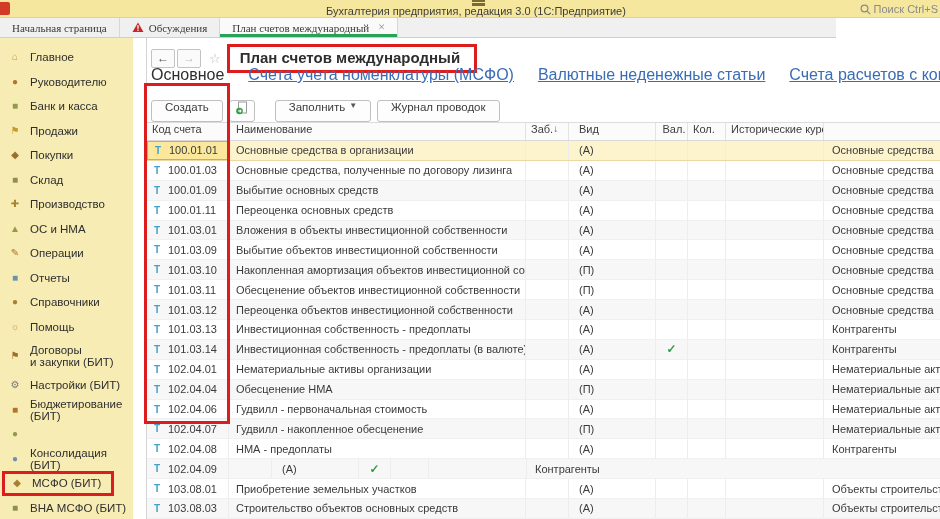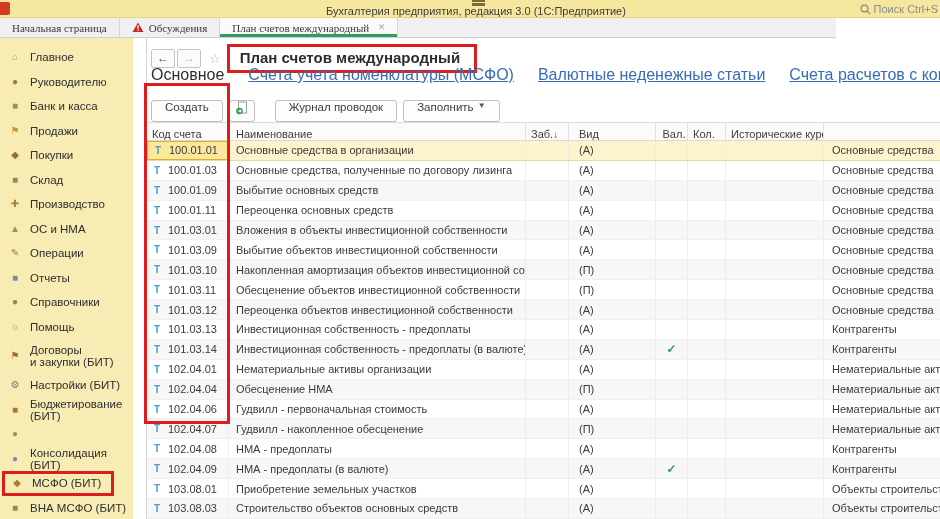--- a/index.html
+++ b/index.html
@@ -57,21 +57,21 @@
   .toolbar { position:absolute; left:4px; top:61px; height:24px; display:flex; align-items:center; gap:6px; }
   .btn { height:22px; border:1px solid #bfbfbf; border-radius:3px; background:#fdfdfd;
     font-size:11.5px; color:#3c3c3c; padding:0 13px; display:flex; align-items:flex-start; gap:4px; cursor:pointer; }
   .btn.icon-btn { padding:0 5px; }
   .btn .caret { font-size:8px; color:#555; }
   .toolbar .gap { width:8px; }
 
   
   .thead { position:absolute; left:0; top:84px; width:794px; height:19px; display:flex;
     background:#fbfbfb; border-top:1px solid #dcdcdc; border-bottom:1px solid #d9d9d9; }
-  .th { font-size:11px; color:#3d3d3d; display:flex; align-items:flex-end; padding-left:5px;
+  .th { font-size:11px; color:#3d3d3d; display:flex; align-items:flex-start; padding-left:5px;
     border-right:1px solid #e3e3e3; overflow:hidden; white-space:nowrap; }
   .th.zab { justify-content:space-between; padding-right:11px; }
   .sort-ico { font-size:10px; color:#555; }
 
   .tbody { position:absolute; left:0; top:103px; width:794px; height:378px; overflow:hidden; }
   .trow { display:flex; height:19.9px; background:#fff; border-bottom:1px solid #f0f0f0; cursor:pointer; }
   .trow:nth-child(odd) { background:#f7f7f7; }
   .trow.selected { background:#fdf3cd; border-bottom:1px solid #ecd9a0; }
   .td { font-size:11px; color:#3a3a3a; display:flex; align-items:center;
     border-right:1px solid #ededed; overflow:hidden; white-space:nowrap; }
@@ -169,26 +169,26 @@
     </button>
     <button class="btn icon-btn">
       <svg width="14" height="14" viewBox="0 0 14 14">
         <rect x="3.5" y="1" width="8" height="11" fill="#fff" stroke="#9a9a9a" stroke-width="1"></rect>
         <circle cx="4.5" cy="10" r="3.3" fill="#2f9e44"></circle>
         <path d="M3 10 L6 10 M4.8 8.6 L6 10 L4.8 11.4" stroke="#fff" stroke-width="1.1" fill="none"></path>
       </svg>
     </button>
     <span class="gap"></span>
     <button class="btn">
-      <span>Журнал проводок</span>
-    </button>
-    <button class="btn">
       <span>Заполнить</span>
       <span class="caret">▼</span>
     </button>
+    <button class="btn">
+      <span>Журнал проводок</span>
+    </button>
   </div>
 
   <div class="thead" id="thead">
       <div class="th c0">
         <span>Код счета</span>
       </div>
       <div class="th c1">
         <span>Наименование</span>
       </div>
       <div class="th c2 zab">
@@ -417,21 +417,20 @@
         <div class="td c4"></div>
         <div class="td c5"></div>
         <div class="td c6"></div>
         <div class="td c7">Контрагенты</div>
       </div>
       <div class="trow">
         <div class="td c0">
           <span class="t-ico">Т</span>
           <span class="code">102.04.09</span>
         </div>
-        <div class="td c1">НМА - предоплаты (в валюте)</div>
         <div class="td c2"></div>
         <div class="td c3">(А)</div>
         <div class="td c4">
           <span class="check">✓</span>
         </div>
         <div class="td c5"></div>
         <div class="td c6"></div>
         <div class="td c7">Контрагенты</div>
       </div>
       <div class="trow">

